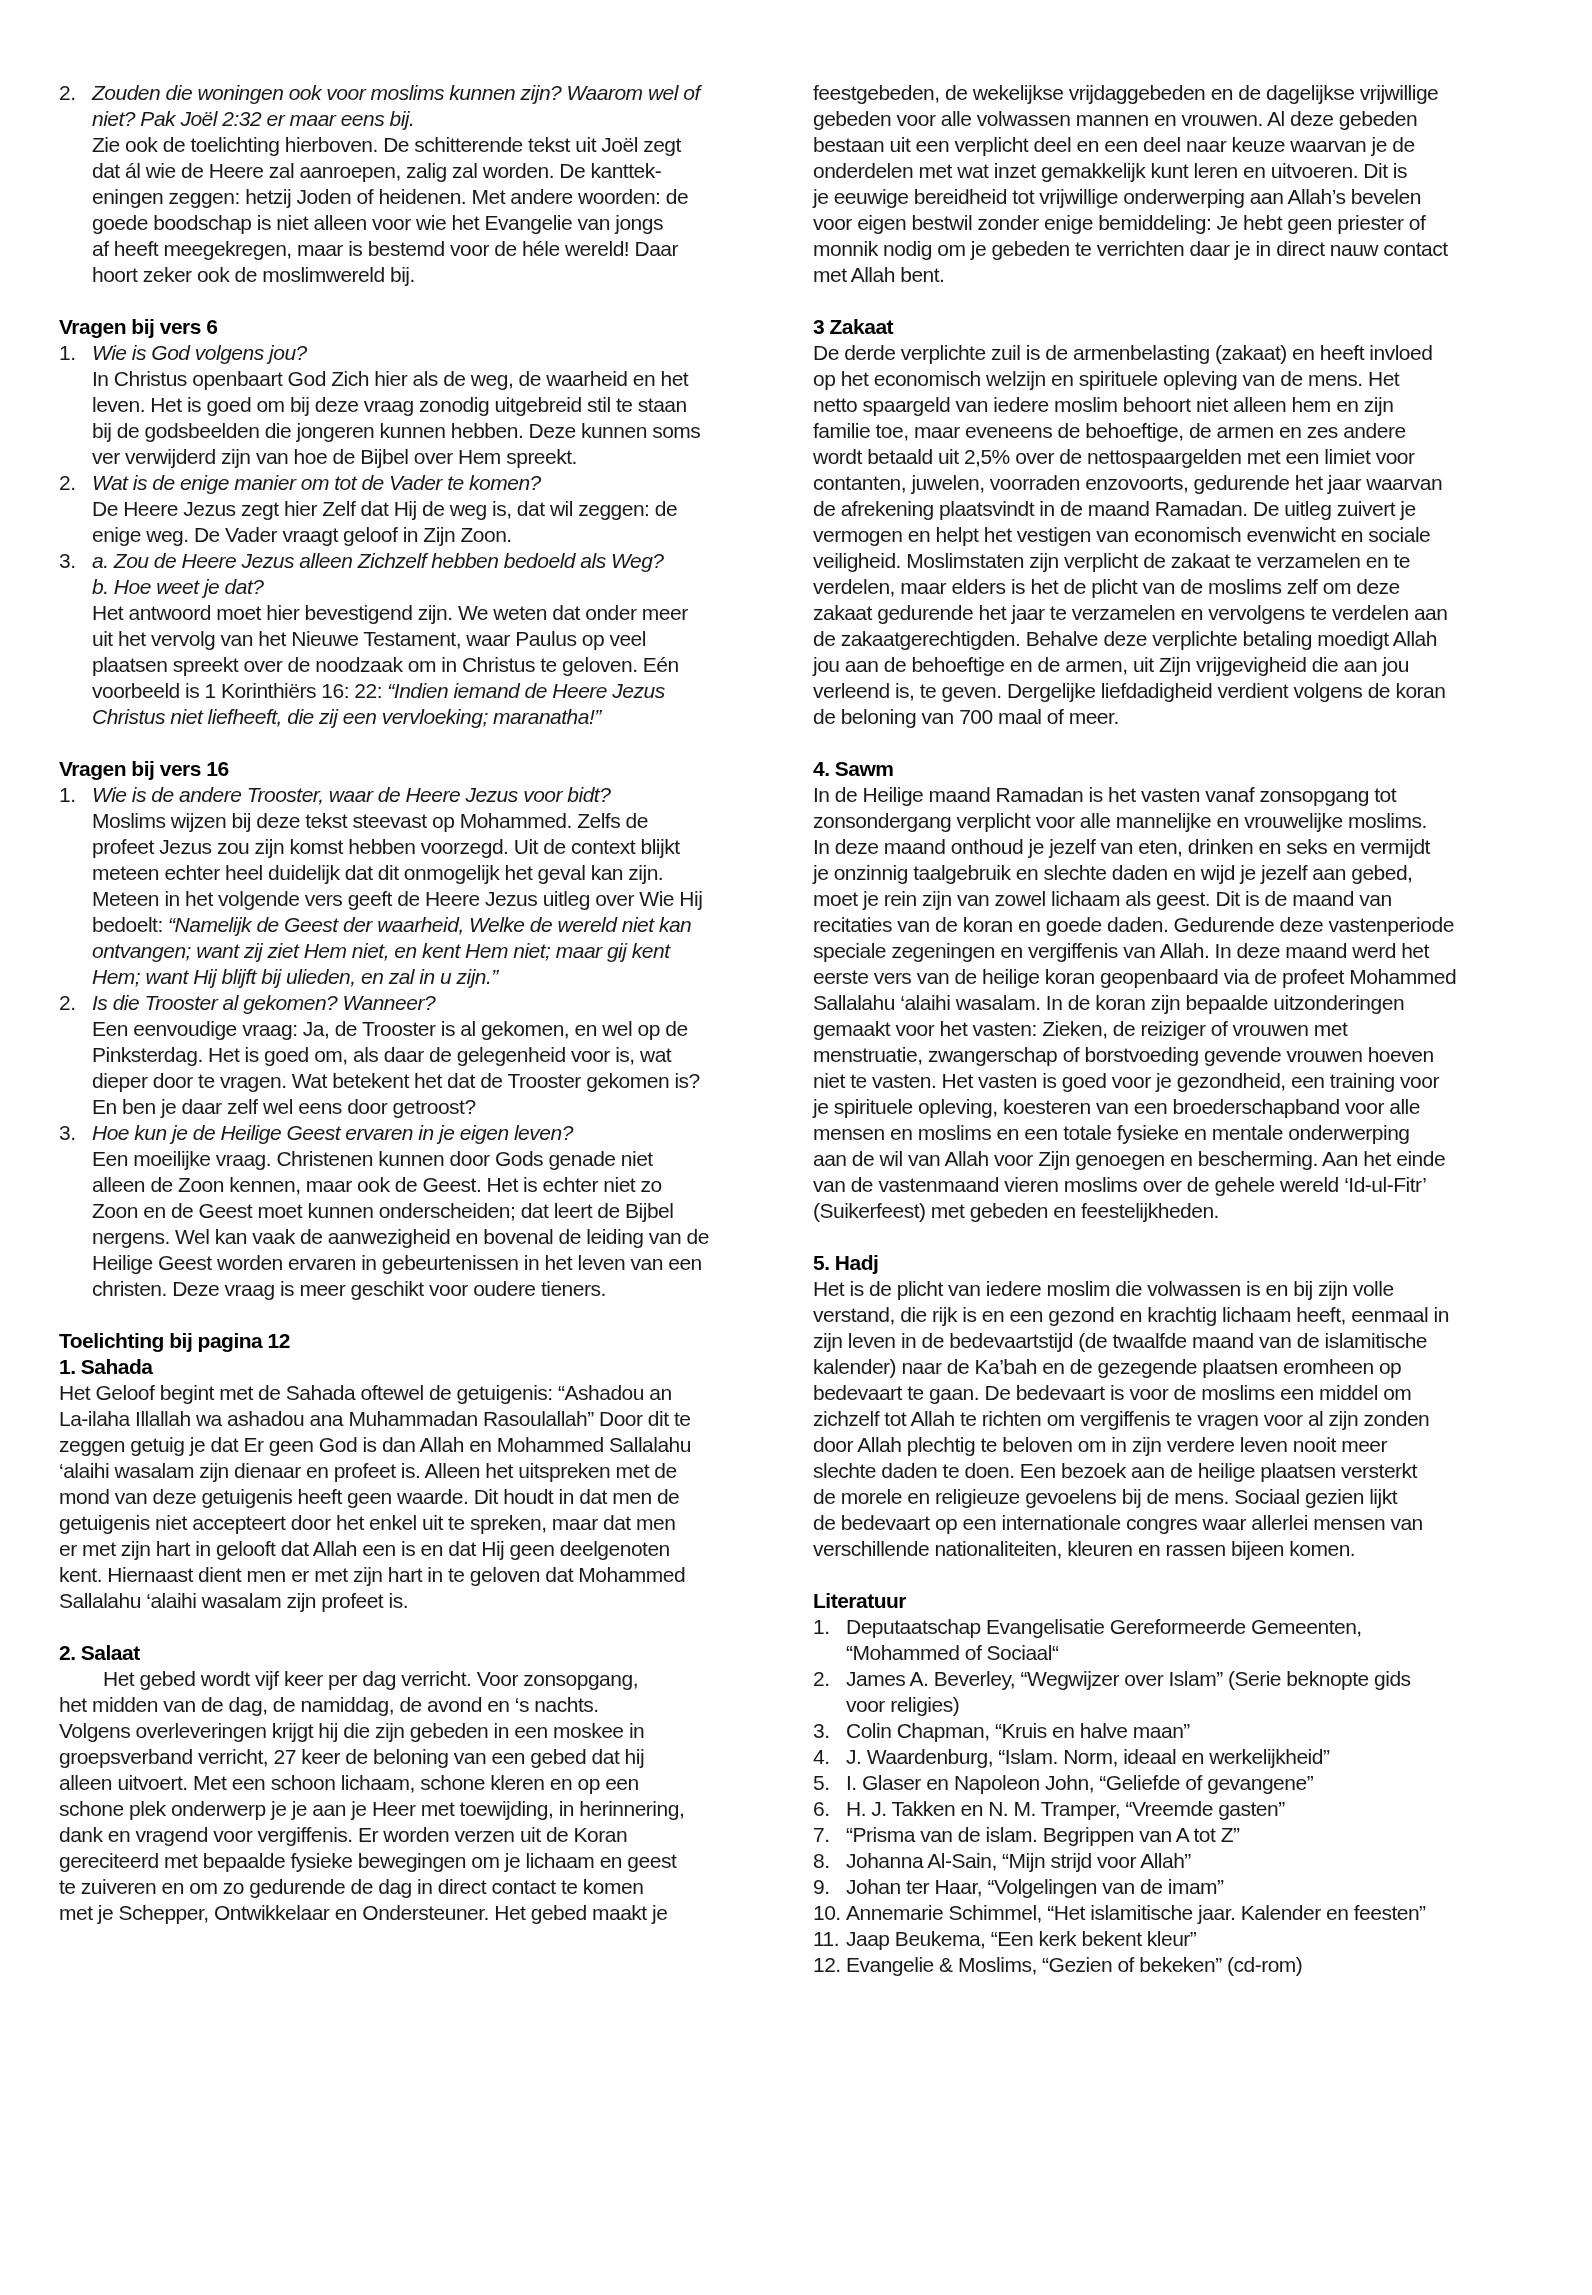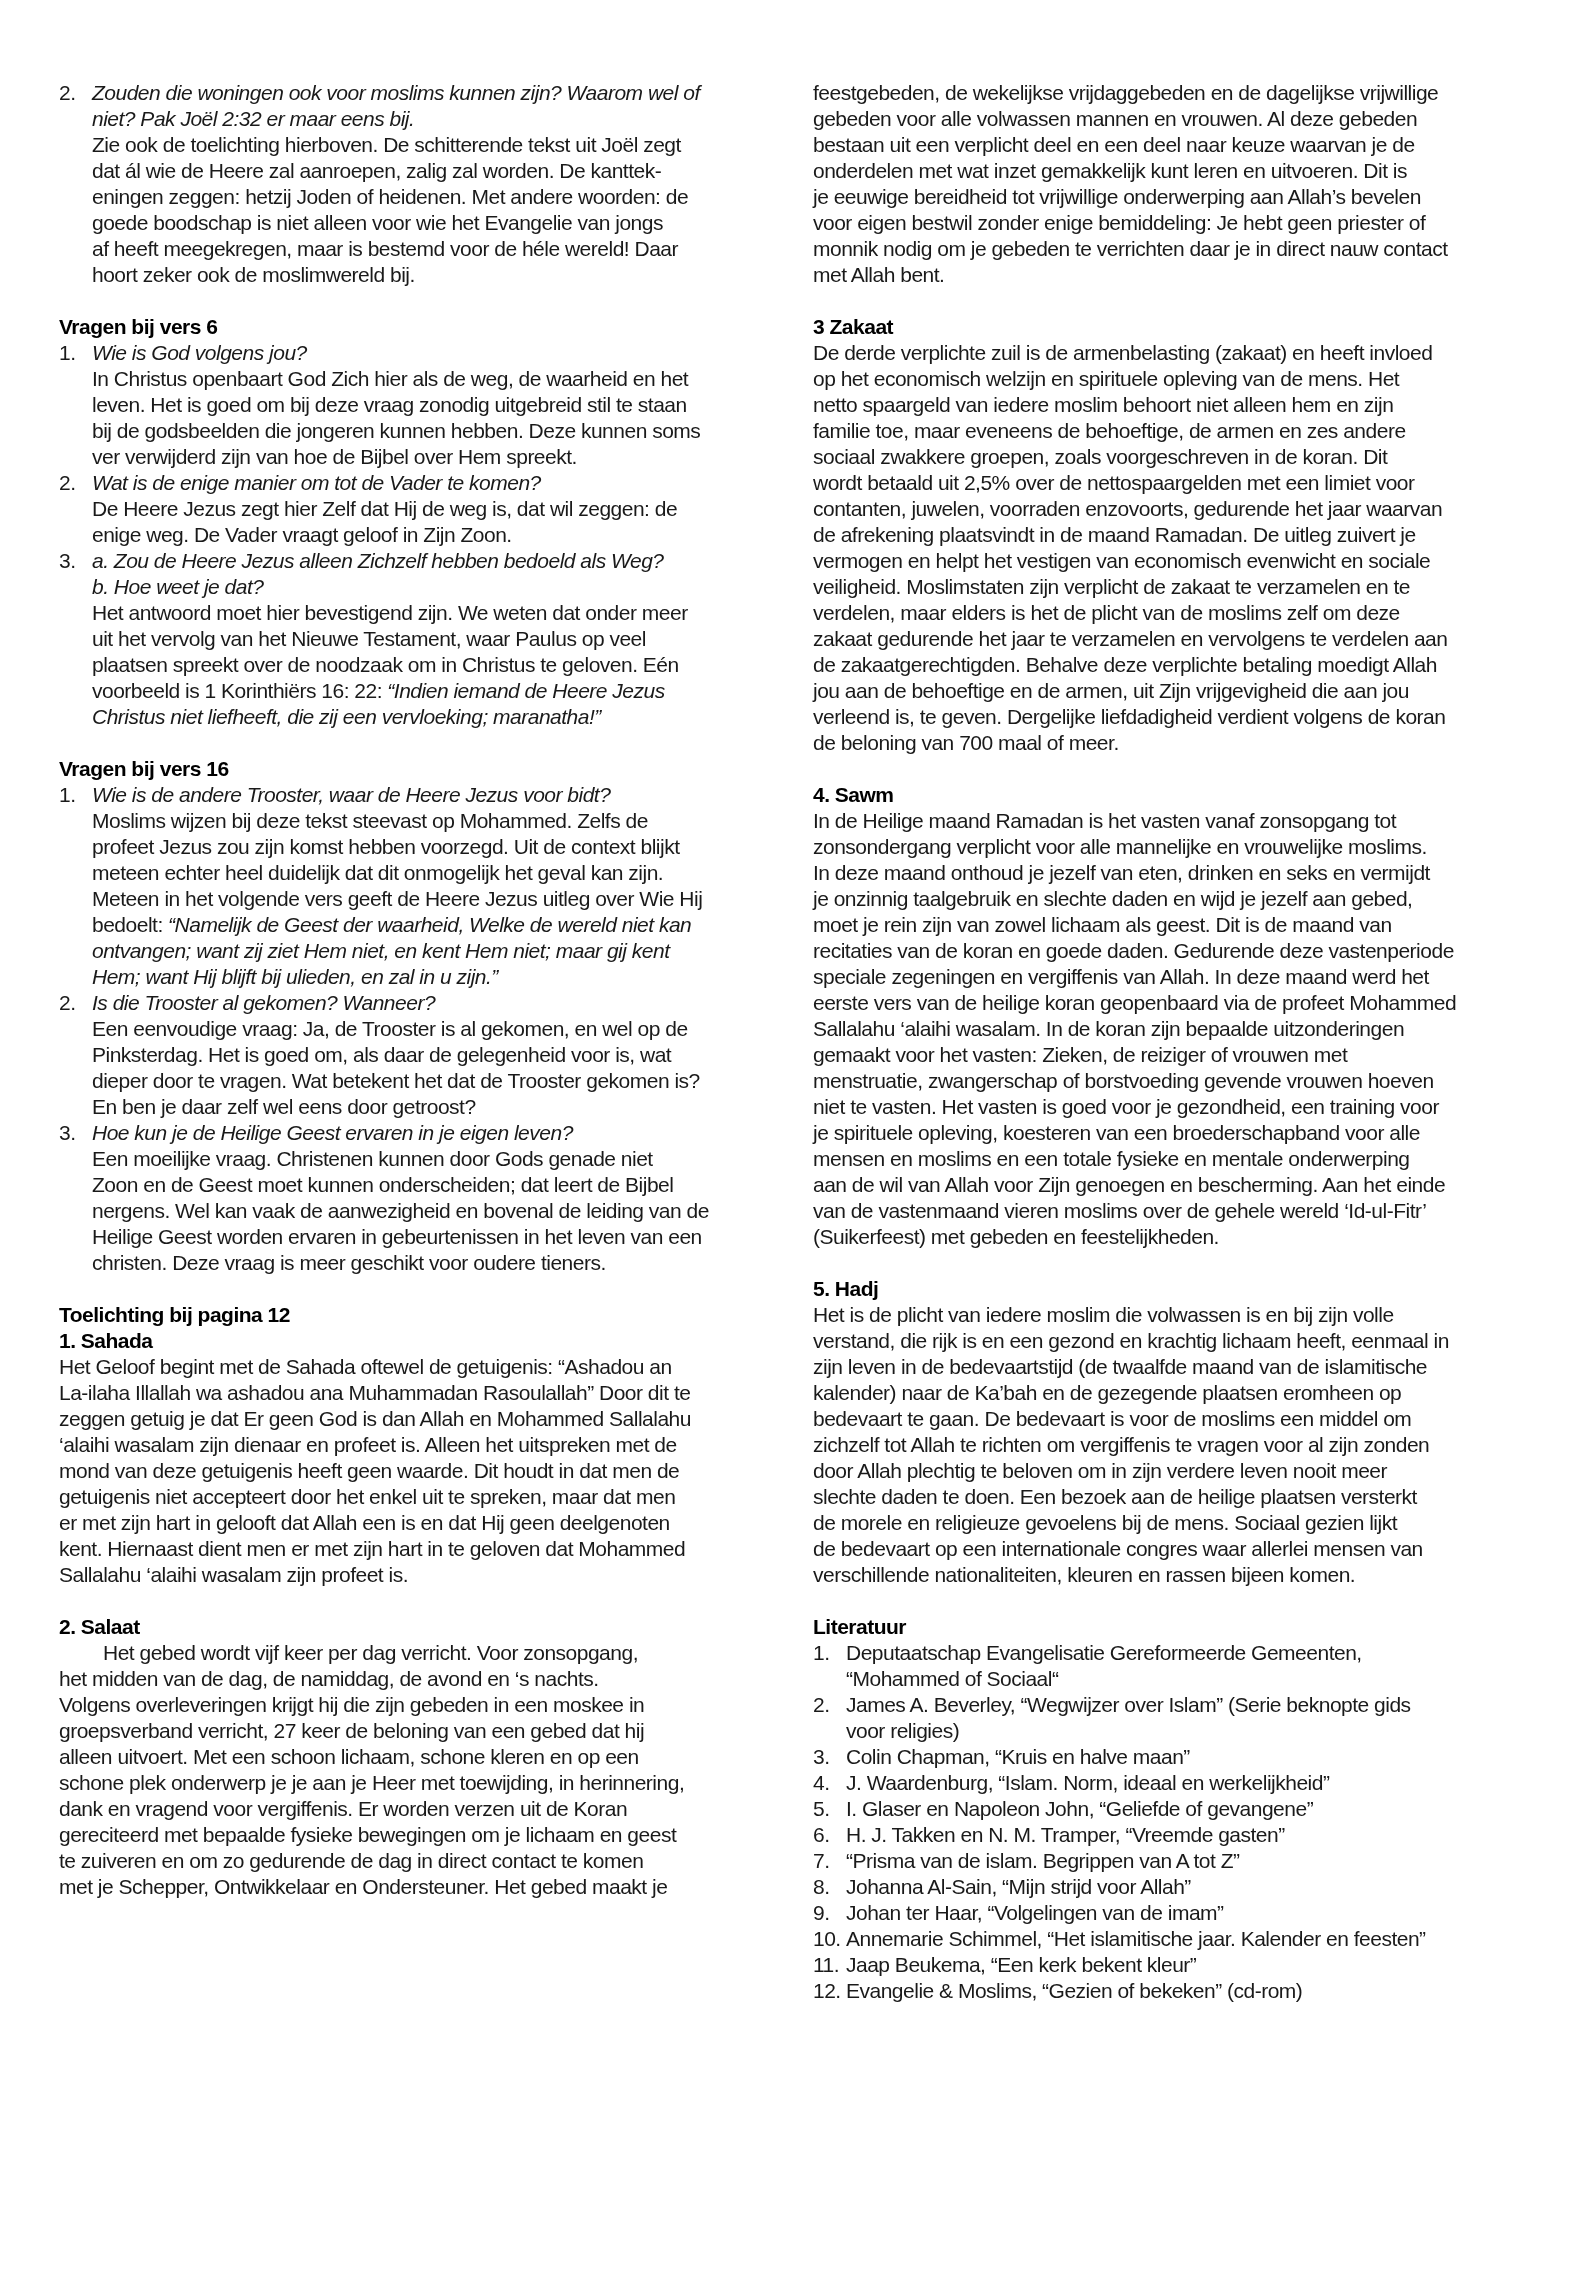--- a/index.html
+++ b/index.html
@@ -87,20 +87,21 @@
     <span class="line it" style="display: block;">Is die Trooster al gekomen? Wanneer?</span>
     <span class="line" style="display: block;">Een eenvoudige vraag: Ja, de Trooster is al gekomen, en wel op de</span>
     <span class="line" style="display: block;">Pinksterdag. Het is goed om, als daar de gelegenheid voor is, wat</span>
     <span class="line" style="display: block;">dieper door te vragen. Wat betekent het dat de Trooster gekomen is?</span>
     <span class="line" style="display: block;">En ben je daar zelf wel eens door getroost?</span>
   </div>
   <div class="item">
     <span class="num">3.</span>
     <span class="line it" style="display: block;">Hoe kun je de Heilige Geest ervaren in je eigen leven?</span>
     <span class="line" style="display: block;">Een moeilijke vraag. Christenen kunnen door Gods genade niet</span>
+    <span class="line" style="display: block;">alleen de Zoon kennen, maar ook de Geest. Het is echter niet zo</span>
     <span class="line" style="display: block;">Zoon en de Geest moet kunnen onderscheiden; dat leert de Bijbel</span>
     <span class="line" style="display: block;">nergens. Wel kan vaak de aanwezigheid en bovenal de leiding van de</span>
     <span class="line" style="display: block;">Heilige Geest worden ervaren in gebeurtenissen in het leven van een</span>
     <span class="line" style="display: block;">christen. Deze vraag is meer geschikt voor oudere tieners.</span>
   </div>
   <div class="gap"></div>
 
   <span class="line b" style="display: block;">Toelichting bij pagina 12</span>
   <span class="line b" style="display: block;">1. Sahada</span>
   <div>
@@ -143,21 +144,20 @@
     <span class="line" style="display: block;">met Allah bent.</span>
   </div>
   <div class="gap"></div>
 
   <span class="line b" style="display: block;">3 Zakaat</span>
   <div>
     <span class="line" style="display: block;">De derde verplichte zuil is de armenbelasting (zakaat) en heeft invloed</span>
     <span class="line" style="display: block;">op het economisch welzijn en spirituele opleving van de mens. Het</span>
     <span class="line" style="display: block;">netto spaargeld van iedere moslim behoort niet alleen hem en zijn</span>
     <span class="line" style="display: block;">familie toe, maar eveneens de behoeftige, de armen en zes andere</span>
-    <span class="line" style="display: block;">sociaal zwakkere groepen, zoals voorgeschreven in de koran. Dit</span>
     <span class="line" style="display: block;">wordt betaald uit 2,5% over de nettospaargelden met een limiet voor</span>
     <span class="line" style="display: block;">contanten, juwelen, voorraden enzovoorts, gedurende het jaar waarvan</span>
     <span class="line" style="display: block;">de afrekening plaatsvindt in de maand Ramadan. De uitleg zuivert je</span>
     <span class="line" style="display: block;">vermogen en helpt het vestigen van economisch evenwicht en sociale</span>
     <span class="line" style="display: block;">veiligheid. Moslimstaten zijn verplicht de zakaat te verzamelen en te</span>
     <span class="line" style="display: block;">verdelen, maar elders is het de plicht van de moslims zelf om deze</span>
     <span class="line" style="display: block;">zakaat gedurende het jaar te verzamelen en vervolgens te verdelen aan</span>
     <span class="line" style="display: block;">de zakaatgerechtigden. Behalve deze verplichte betaling moedigt Allah</span>
     <span class="line" style="display: block;">jou aan de behoeftige en de armen, uit Zijn vrijgevigheid die aan jou</span>
     <span class="line" style="display: block;">verleend is, te geven. Dergelijke liefdadigheid verdient volgens de koran</span>

